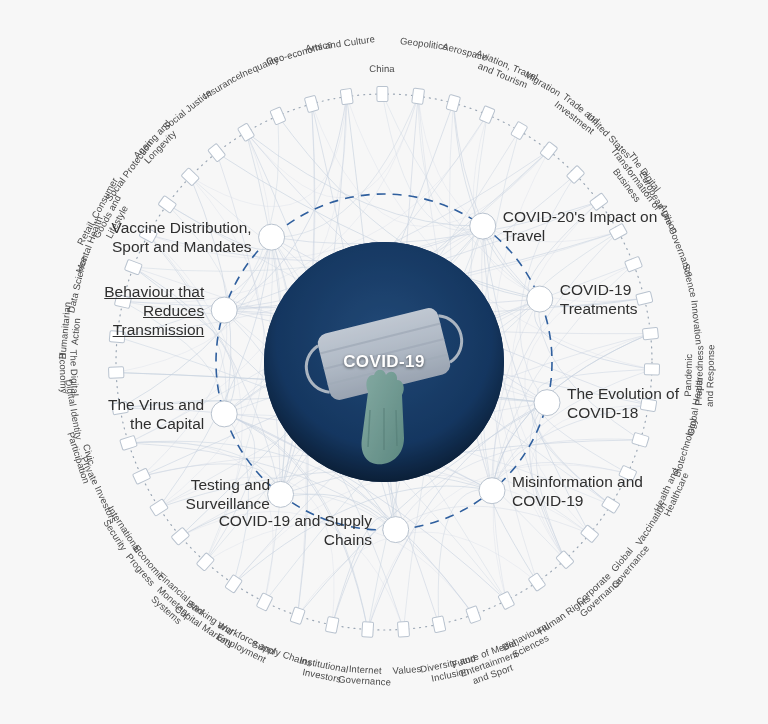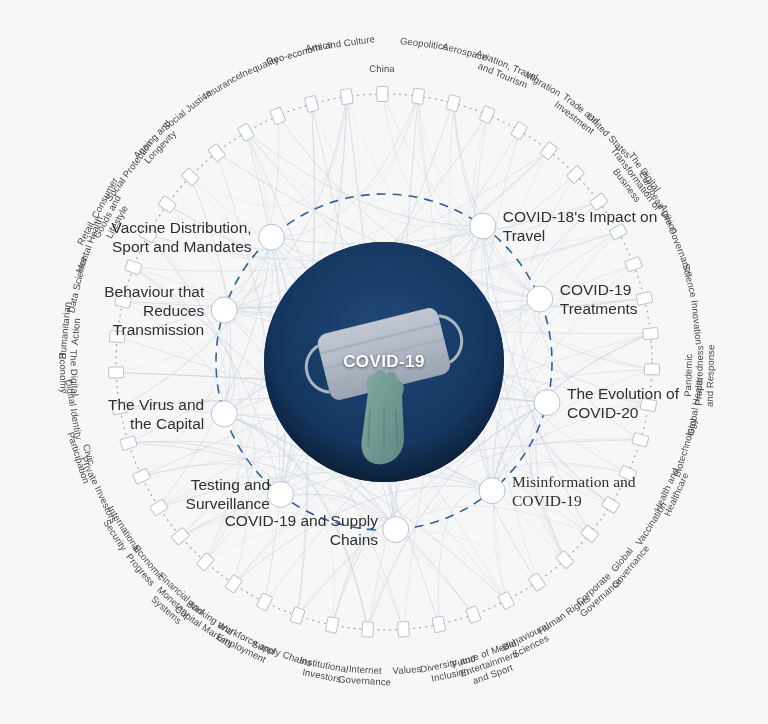--- a/index.html
+++ b/index.html
@@ -412,31 +412,31 @@
       <div class="outer-label" style="width: 96px; left: 108.273px; top: 132.364px; transform: rotate(313.702deg);">Ageing and
 Longevity</div>
       <div class="outer-label" style="width: 96px; left: 139.313px; top: 103.952px; transform: rotate(321.362deg);">Social Justice</div>
       <div class="outer-label" style="width: 96px; left: 173.863px; top: 79.9321px; transform: rotate(329.021deg);">Insurance</div>
       <div class="outer-label" style="width: 96px; left: 211.306px; top: 60.731px; transform: rotate(336.681deg);">Inequality</div>
       <div class="outer-label" style="width: 96px; left: 250.975px; top: 46.692px; transform: rotate(344.34deg);">Geo-economics</div>
     </div>
   <div id="inner-labels">
       <div class="inner-label left" style="width: 190px; left: 61.5861px; top: 218.152px;">Vaccine Distribution,
 Sport and Mandates</div>
-      <div class="inner-label right" style="width: 190px; left: 502.748px; top: 207.085px;">COVID-18's Impact on
+      <div class="inner-label right" style="width: 190px; left: 502.748px; top: 207.085px;">COVID-20's Impact on
 Travel</div>
-      <div class="inner-label left" style="width: 190px; left: 14.2225px; top: 281.585px;">Behaviour that
+      <div class="inner-label left" style="width: 190px; left: 14.2225px; top: 281.585px; text-decoration: underline;">Behaviour that
 Reduces
 Transmission</div>
       <div class="inner-label right" style="width: 190px; left: 559.767px; top: 280.066px;">COVID-19
 Treatments</div>
       <div class="inner-label left" style="width: 190px; left: 14.2225px; top: 394.915px;">The Virus and
 the Capital</div>
       <div class="inner-label right" style="width: 190px; left: 567.01px; top: 383.643px;">The Evolution of
-COVID-20</div>
+COVID-18</div>
       <div class="inner-label left" style="width: 190px; left: 80px; top: 475.386px;">Testing and
 Surveillance</div>
-      <div class="inner-label right" style="width: 190px; left: 511.988px; top: 471.695px; font-family: Liberation Serif, serif;">Misinformation and
+      <div class="inner-label right" style="width: 190px; left: 511.988px; top: 471.695px;">Misinformation and
 COVID-19</div>
-      <div class="inner-label left" style="width: 190px; left: 188px; top: 510.591px;">COVID-19 and Supply
+      <div class="inner-label left" style="width: 190px; left: 182px; top: 510.591px;">COVID-19 and Supply
 Chains</div>
     </div>
 </div>
 
 </body></html>

